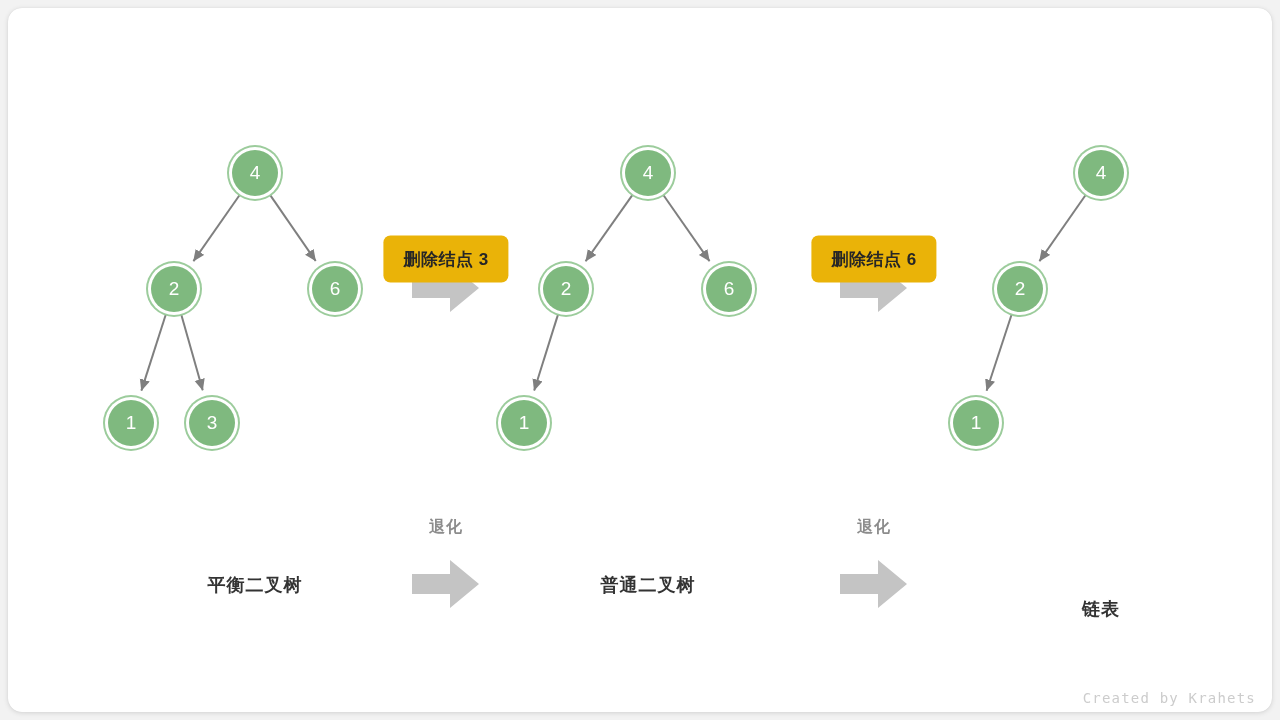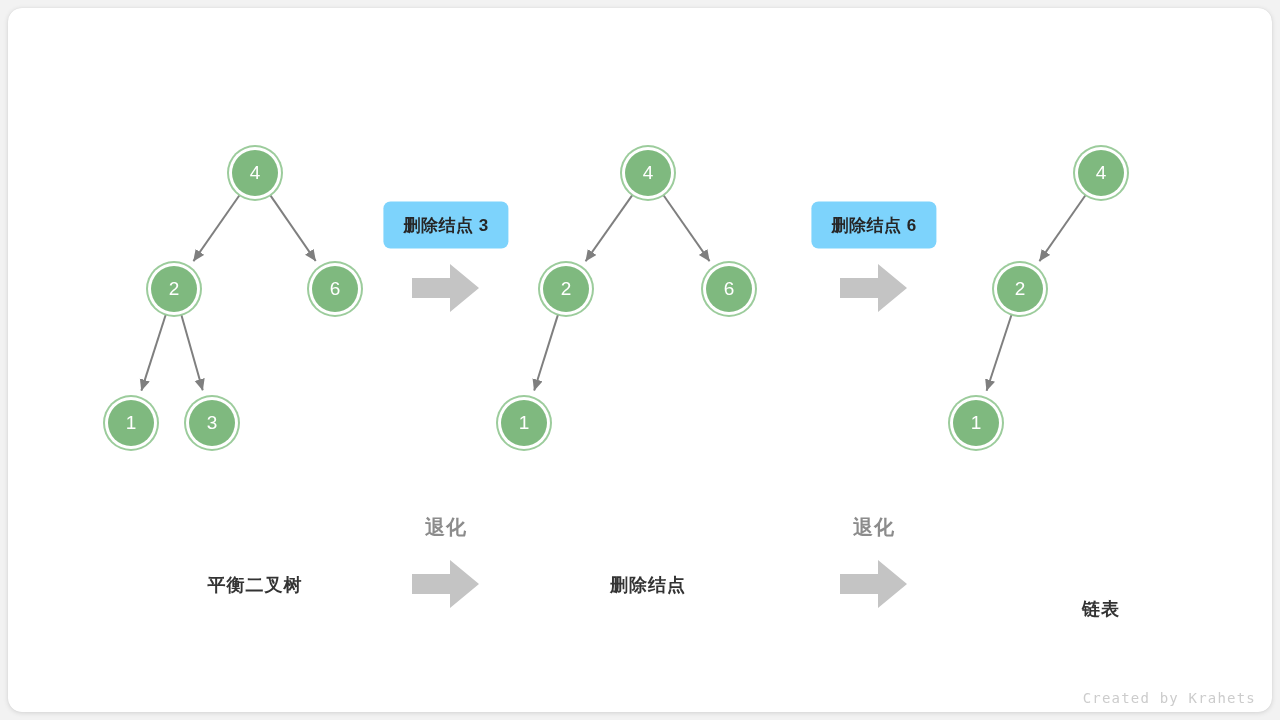--- a/index.html
+++ b/index.html
@@ -53,30 +53,31 @@
     position: absolute;
     left: 0; top: 0;
     width: 1280px;
     height: 720px;
     z-index: 1;
     pointer-events: none;
   }
   
   .badge {
     position: absolute;
-    background: #7dd3fc;
+    background: #eab308;
     border-radius: 7px;
     color: #262626;
     font-size: 17px;
     font-weight: bold;
     padding: 12px 20px;
     white-space: nowrap;
     transform: translate(-50%, -50%);
     z-index: 4;
     letter-spacing: 0.5px;
+    margin-top: 34px;
   }
   
   .block-arrow {
     position: absolute;
     transform: translate(-50%, -50%);
     z-index: 2;
   }
   
   .cap-label {
     position: absolute;
@@ -86,21 +87,21 @@
     font-weight: bold;
     white-space: nowrap;
     letter-spacing: 1px;
     z-index: 3;
     text-align: center;
   }
   .deg-label {
     position: absolute;
     transform: translate(-50%, -50%);
     color: #8c8c8c;
-    font-size: 20px;
+    font-size: 16px;
     font-weight: bold;
     white-space: nowrap;
     letter-spacing: 1px;
     z-index: 3;
   }
   
   #watermark {
     position: absolute;
     right: 32px;
     bottom: 22px;
@@ -164,21 +165,21 @@
           </svg></div>
         <div class="block-arrow" style="left: 438px; top: 578px;"><svg width="68" height="52" viewBox="0 0 68 52">
             <path d="M0,16 L38,16 L38,2 L67,26 L38,50 L38,36 L0,36 Z" fill="#c4c4c4"></path>
           </svg></div>
         <div class="block-arrow" style="left: 866px; top: 578px;"><svg width="68" height="52" viewBox="0 0 68 52">
             <path d="M0,16 L38,16 L38,2 L67,26 L38,50 L38,36 L0,36 Z" fill="#c4c4c4"></path>
           </svg></div>
       </div>
     <div id="captions-layer">
         <div class="cap-label" style="left: 247px; top: 577px;">平衡二叉树</div>
-        <div class="cap-label" style="left: 640px; top: 577px;">删除结点</div>
+        <div class="cap-label" style="left: 640px; top: 577px;">普通二叉树</div>
         <div class="cap-label" style="left: 1093px; top: 577px; margin-top: 24px;">链表</div>
         <div class="deg-label" style="left: 438px; top: 519px;">退化</div>
         <div class="deg-label" style="left: 866px; top: 519px;">退化</div>
       </div>
 
     <div id="watermark">Created by Krahets</div>
   </div>
 </div>
 
 </body></html>

